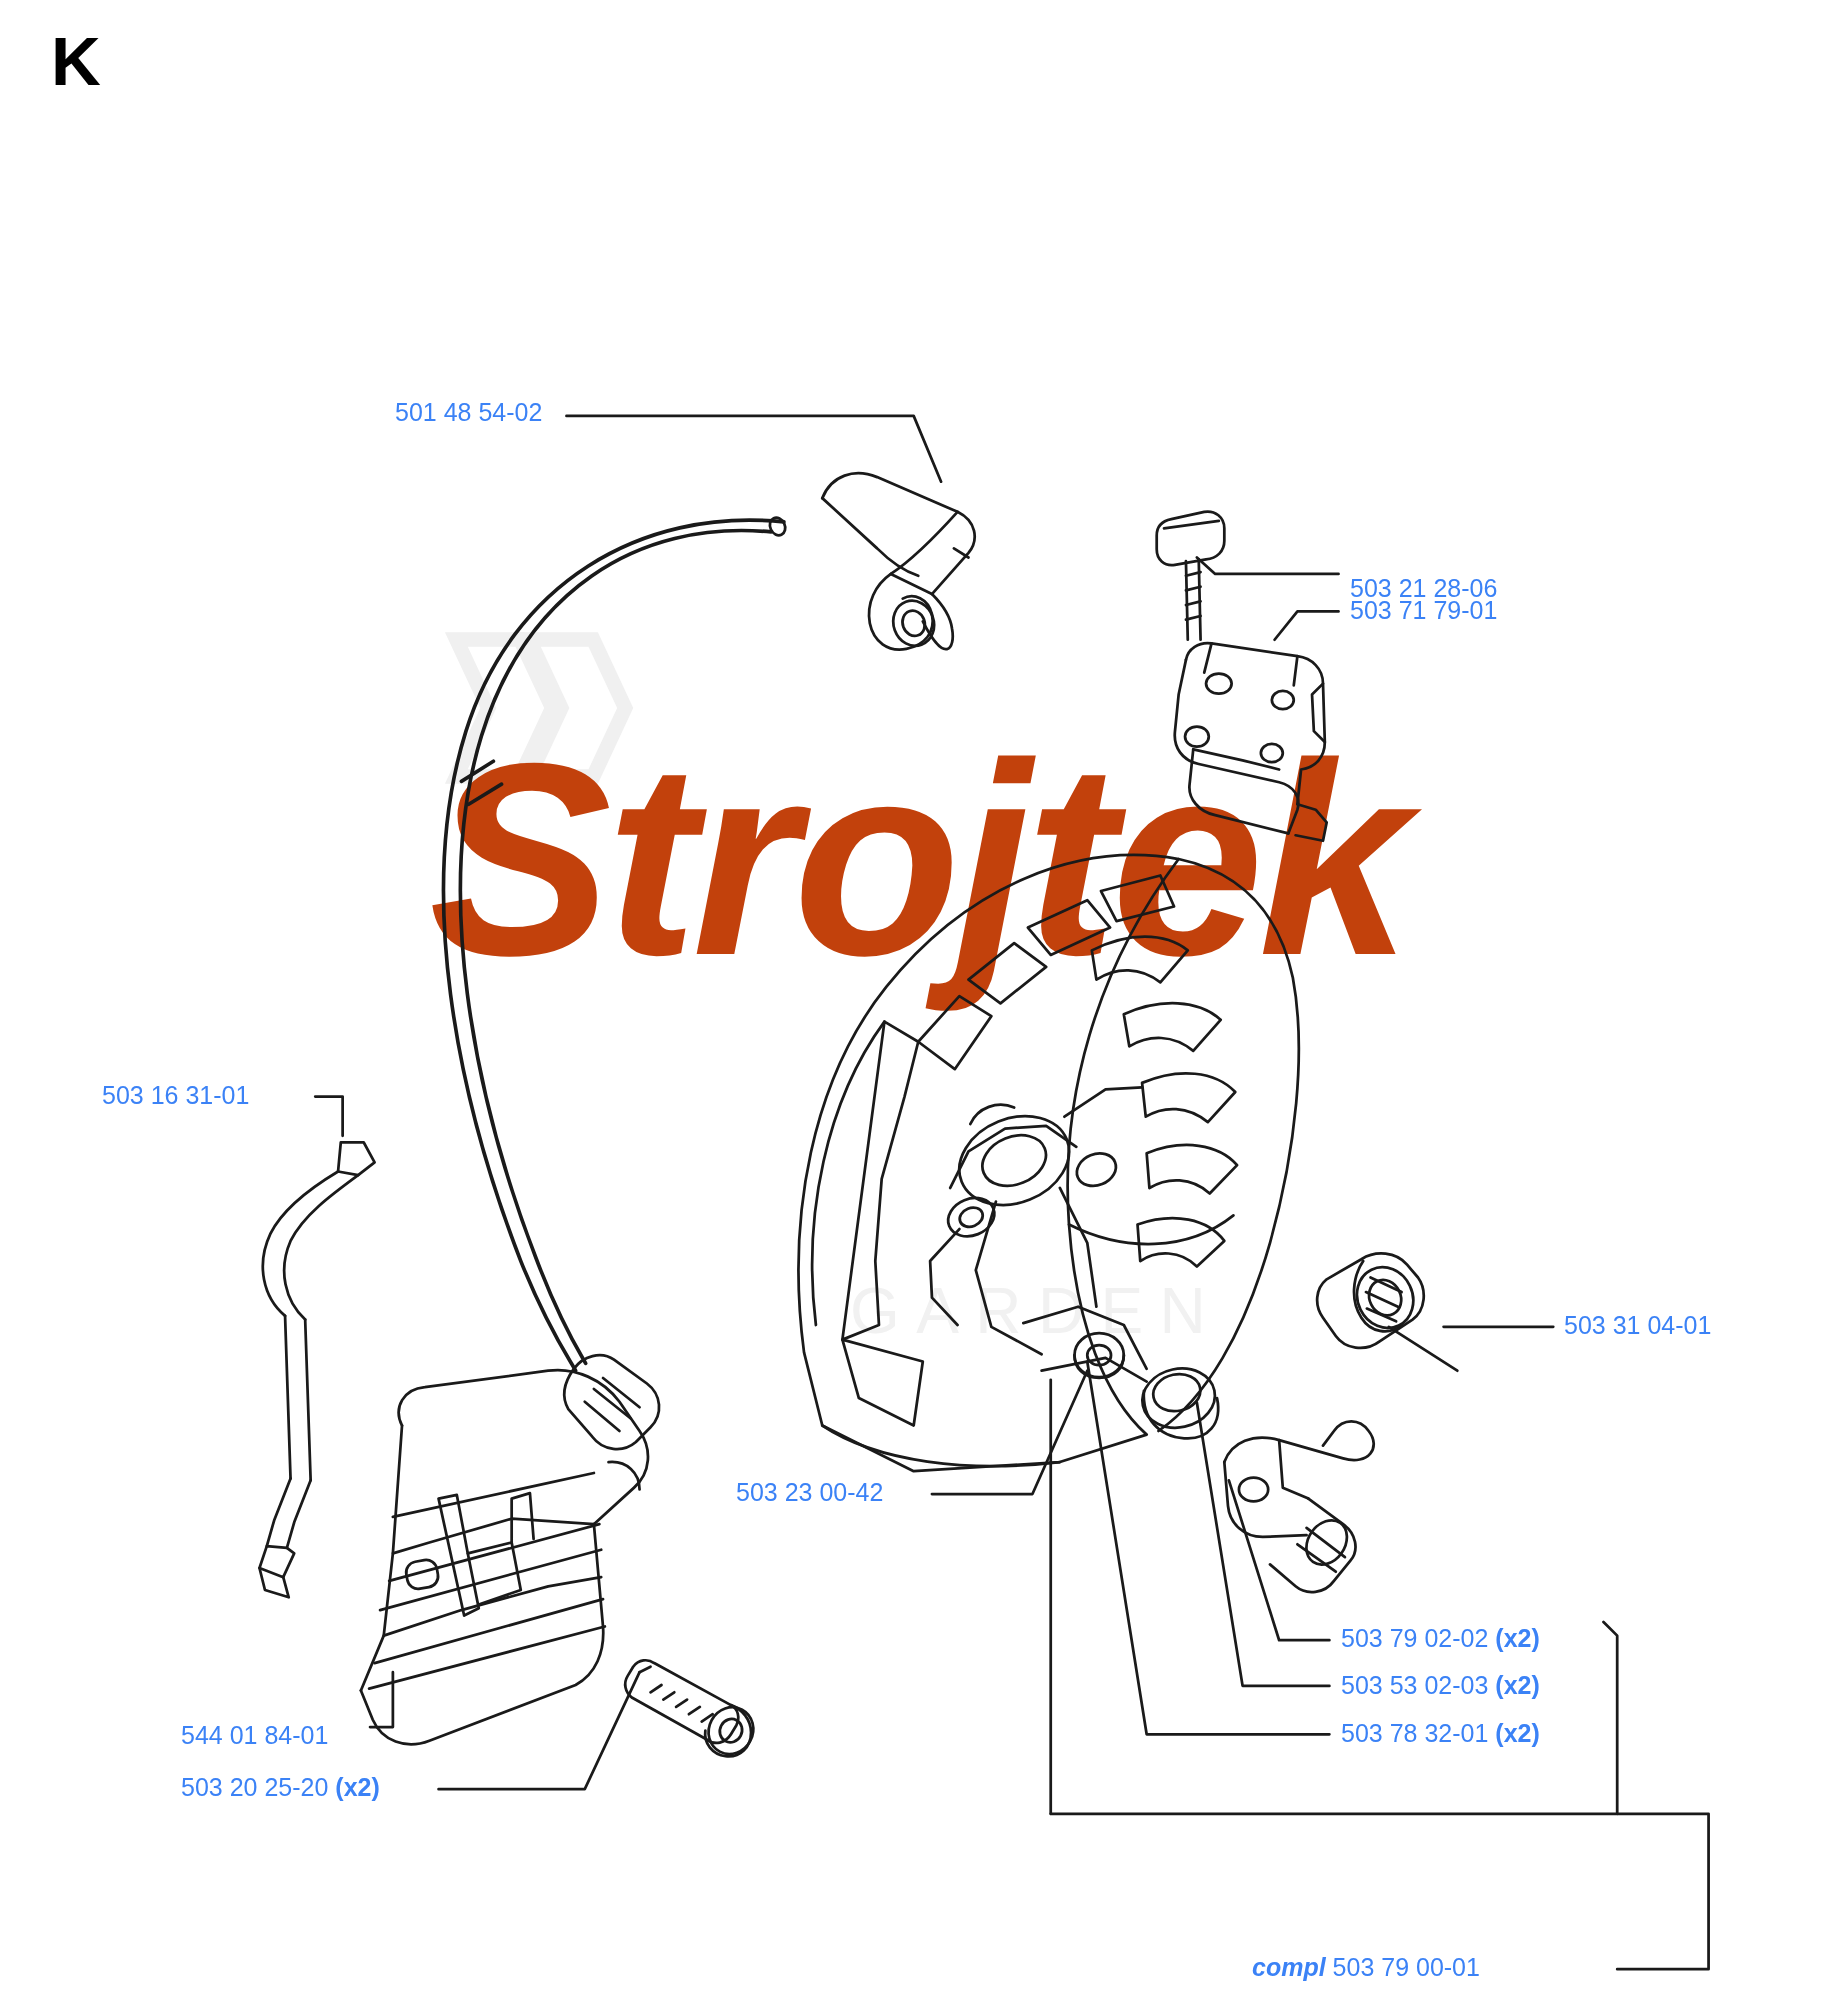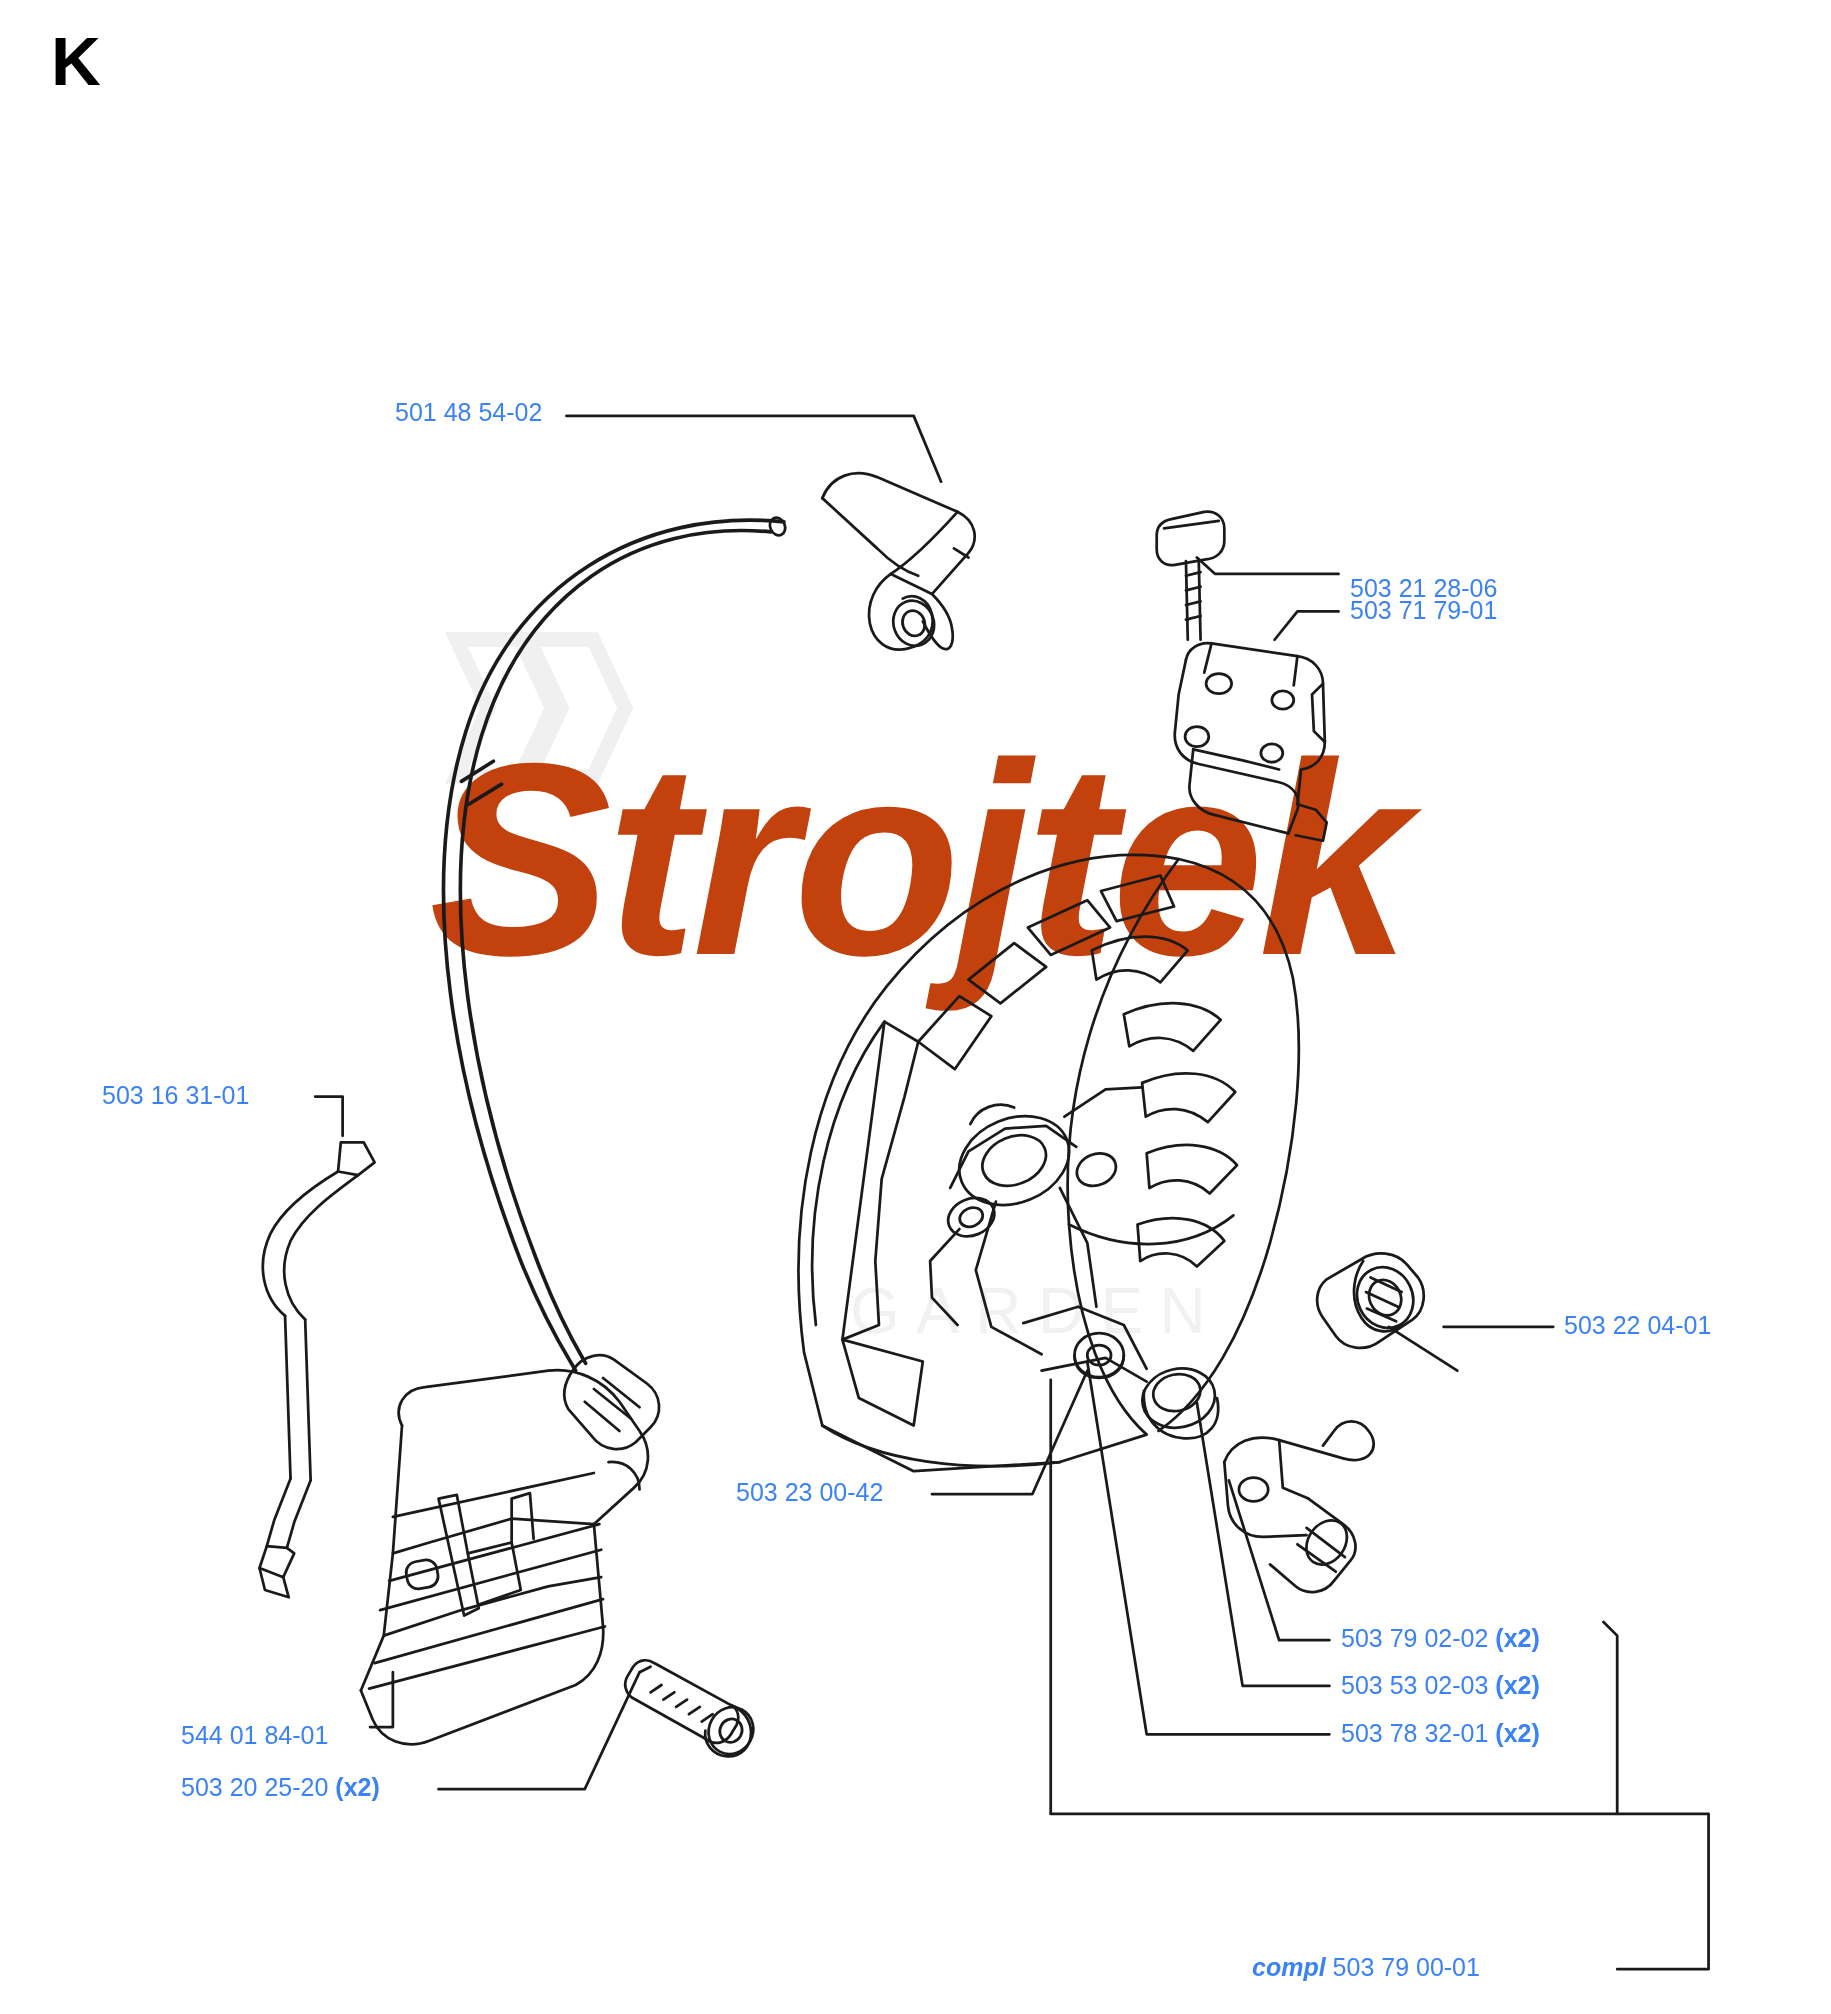--- a/index.html
+++ b/index.html
@@ -322,21 +322,21 @@
 
   <div class="label" style="left:1350px; top:598px;">
     <span>503 71 79-01</span>
   </div>
 
   <div class="label" style="left:102px; top:1083px;">
     <span>503 16 31-01</span>
   </div>
 
   <div class="label" style="left:1564px; top:1313px;">
-    <span>503 22 04-01</span>
+    <span>503 31 04-01</span>
   </div>
 
   <div class="label" style="left:736px; top:1480px;">
     <span>503 23 00-42</span>
   </div>
 
   <div class="label" style="left:1341px; top:1626px;">
     <span>503 79 02-02</span>
     <span class="qty">(x2)</span>
   </div>

